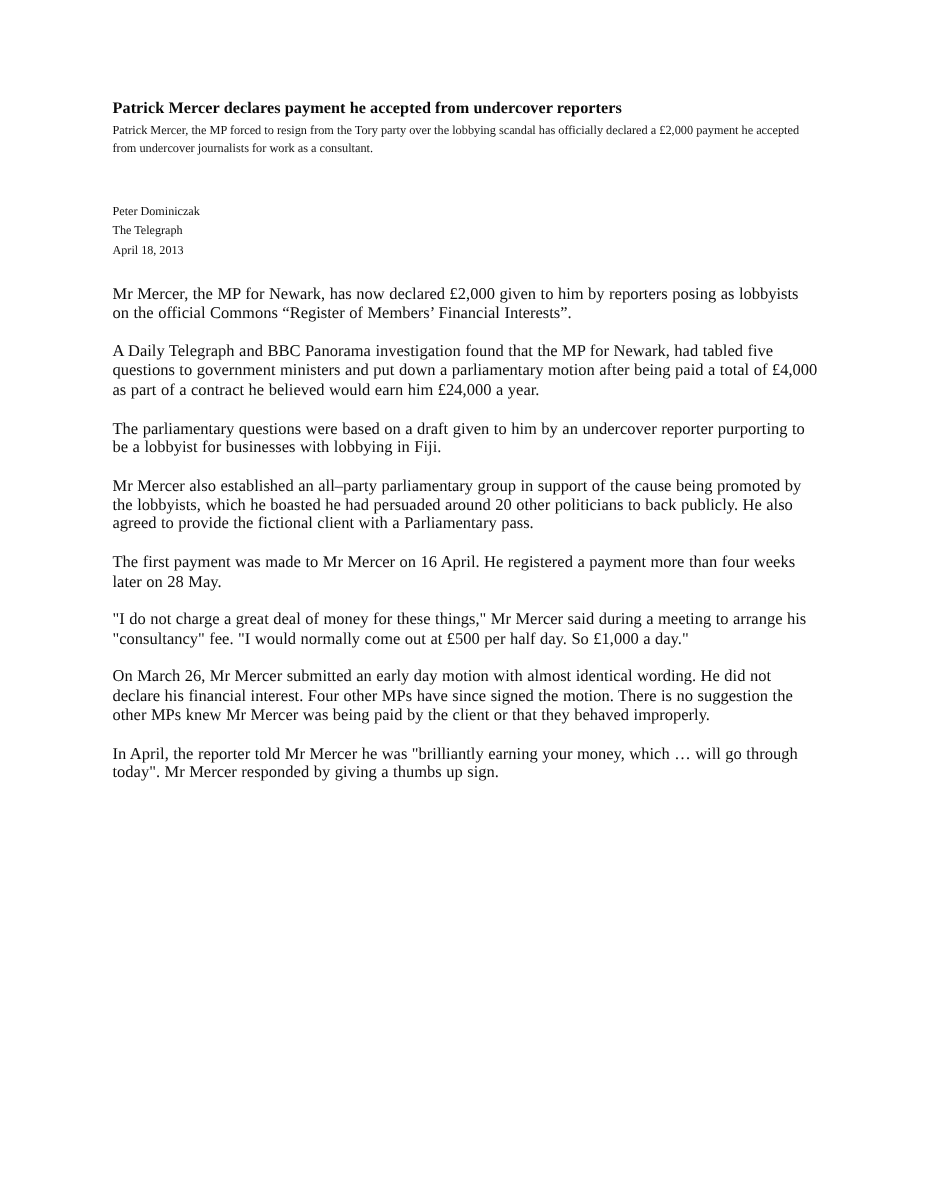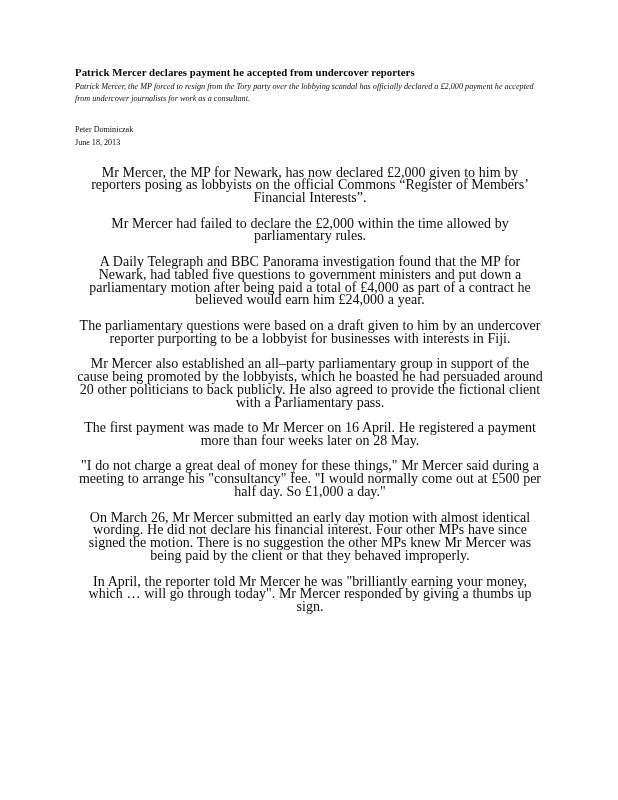--- a/index.html
+++ b/index.html
@@ -26,69 +26,68 @@
   .doc-title {
     font-size: 10.8px;
     font-weight: bold;
     line-height: 13.5px;
     letter-spacing: 0.05px;
     margin: 0 0 1px 0;
     color: #0a0a0a;
   }
   .doc-standfirst {
     font-size: 8.2px;
-    font-style: italic;
     line-height: 12.4px;
     margin: 0;
     color: #111111;
     max-width: 466px;
   }
   .byline {
-    margin-top: 19px;
+    margin-top: 30px;
   }
   .byline-line {
     font-size: 8.1px;
     line-height: 12.6px;
     color: #0d0d0d;
   }
   .body-block {
     margin-top: 17px;
   }
   .para {
-    font-size: 14px;
+    font-size: 11px;
     line-height: 12.85px;
     color: #0d0d0d;
     margin: 0 0 12.6px 0;
     max-width: 470px;
-    text-align: center;
+    text-align: left;
     word-spacing: 0.25px;
   }
   .para:last-child {
     margin-bottom: 0;
   }
 </style>
 </head>
 <body>
 
 <div class="page">
 
   <h1 class="doc-title">Patrick Mercer declares payment he accepted from undercover reporters</h1>
 
   <p class="doc-standfirst">Patrick Mercer, the MP forced to resign from the Tory party over the lobbying scandal has officially declared a £2,000 payment he accepted from undercover journalists for work as a consultant.</p>
 
   <div class="byline">
     <div class="byline-line">Peter Dominiczak</div>
-    <div class="byline-line">June 18, 2013</div>
+    <div class="byline-line">The Telegraph</div>
+    <div class="byline-line">April 18, 2013</div>
   </div>
 
   <div class="body-block">
       <p class="para">Mr Mercer, the MP for Newark, has now declared £2,000 given to him by reporters posing as lobbyists on the official Commons “Register of Members’ Financial Interests”.</p>
-      <p class="para">Mr Mercer had failed to declare the £2,000 within the time allowed by parliamentary rules.</p>
       <p class="para">A Daily Telegraph and BBC Panorama investigation found that the MP for Newark, had tabled five questions to government ministers and put down a parliamentary motion after being paid a total of £4,000 as part of a contract he believed would earn him £24,000 a year.</p>
-      <p class="para">The parliamentary questions were based on a draft given to him by an undercover reporter purporting to be a lobbyist for businesses with interests in Fiji.</p>
+      <p class="para">The parliamentary questions were based on a draft given to him by an undercover reporter purporting to be a lobbyist for businesses with lobbying in Fiji.</p>
       <p class="para">Mr Mercer also established an all–party parliamentary group in support of the cause being promoted by the lobbyists, which he boasted he had persuaded around 20 other politicians to back publicly. He also agreed to provide the fictional client with a Parliamentary pass.</p>
       <p class="para">The first payment was made to Mr Mercer on 16 April. He registered a payment more than four weeks later on 28 May.</p>
       <p class="para">"I do not charge a great deal of money for these things," Mr Mercer said during a meeting to arrange his "consultancy" fee. "I would normally come out at £500 per half day. So £1,000 a day."</p>
       <p class="para">On March 26, Mr Mercer submitted an early day motion with almost identical wording. He did not declare his financial interest. Four other MPs have since signed the motion. There is no suggestion the other MPs knew Mr Mercer was being paid by the client or that they behaved improperly.</p>
       <p class="para">In April, the reporter told Mr Mercer he was "brilliantly earning your money, which … will go through today". Mr Mercer responded by giving a thumbs up sign.</p>
     </div>
 
 </div>
 
 </body></html>

